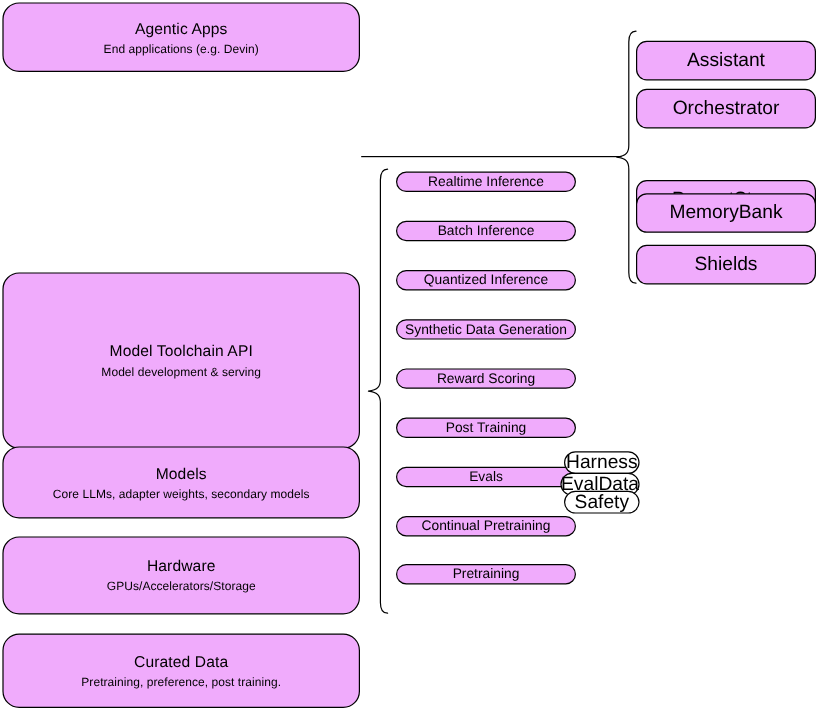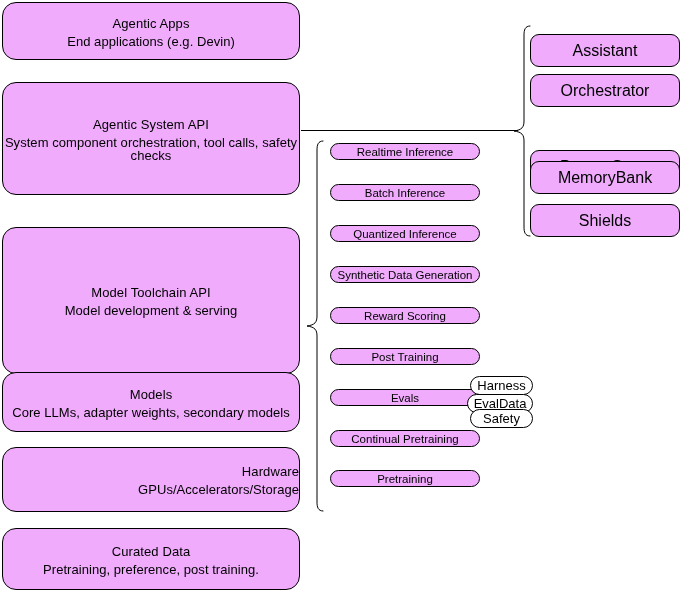--- a/index.html
+++ b/index.html
@@ -39,21 +39,21 @@
     left: 2px;
     width: 298px;
     border-radius: 14px;
   }
   .layer .title {
     font-size: 13px;
     line-height: 17px;
     letter-spacing: 0.1px;
   }
   .layer .subtitle {
-    font-size: 13px;
+    font-size: 10px;
     line-height: 13px;
     margin-top: 3px;
     letter-spacing: 0.05px;
   }
 
   
   .mid {
     left: 330px;
     width: 150px;
     height: 17px;
@@ -80,21 +80,21 @@
   .pill {
     position: absolute;
     box-sizing: border-box;
     background: #ffffff;
     border: 1px solid #000000;
     border-radius: 999px;
     height: 19px;
     display: flex;
     align-items: center;
     justify-content: center;
-    font-size: 13px;
+    font-size: 16px;
     line-height: 13px;
     z-index: 5;
   }
 
   
   .connector {
     position: absolute;
     background: #000000;
     height: 1px;
   }
@@ -115,36 +115,32 @@
 </head>
 <body>
 
 <div id="canvas">
 
   <div class="box layer" style="top:2px; height:58px;">
     <div class="title">Agentic Apps</div>
     <div class="subtitle">End applications (e.g. Devin)</div>
   </div>
 
-  <div class="box layer" style="top:82px; height:113px;">
-    <div class="title">Agentic System API</div>
-    <div class="subtitle">System component orchestration, tool calls, safety checks</div>
-  </div>
 
   <div class="box layer" style="top:227px; height:147px;">
     <div class="title">Model Toolchain API</div>
     <div class="subtitle">Model development &amp; serving</div>
   </div>
 
   <div class="box layer" style="top:372px; height:60px;">
     <div class="title">Models</div>
     <div class="subtitle">Core LLMs, adapter weights, secondary models</div>
   </div>
 
-  <div class="box layer" style="top:447px; height:65px;align-items:flex-end;">
+  <div class="box layer" style="top:447px; height:65px;">
     <div class="title">Hardware</div>
     <div class="subtitle">GPUs/Accelerators/Storage</div>
   </div>
 
   <div class="box layer" style="top:528px; height:62px;">
     <div class="title">Curated Data</div>
     <div class="subtitle">Pretraining, preference, post training.</div>
   </div>
 
   <div class="connector" style="left:301px; top:130px; width:217px;"></div>

